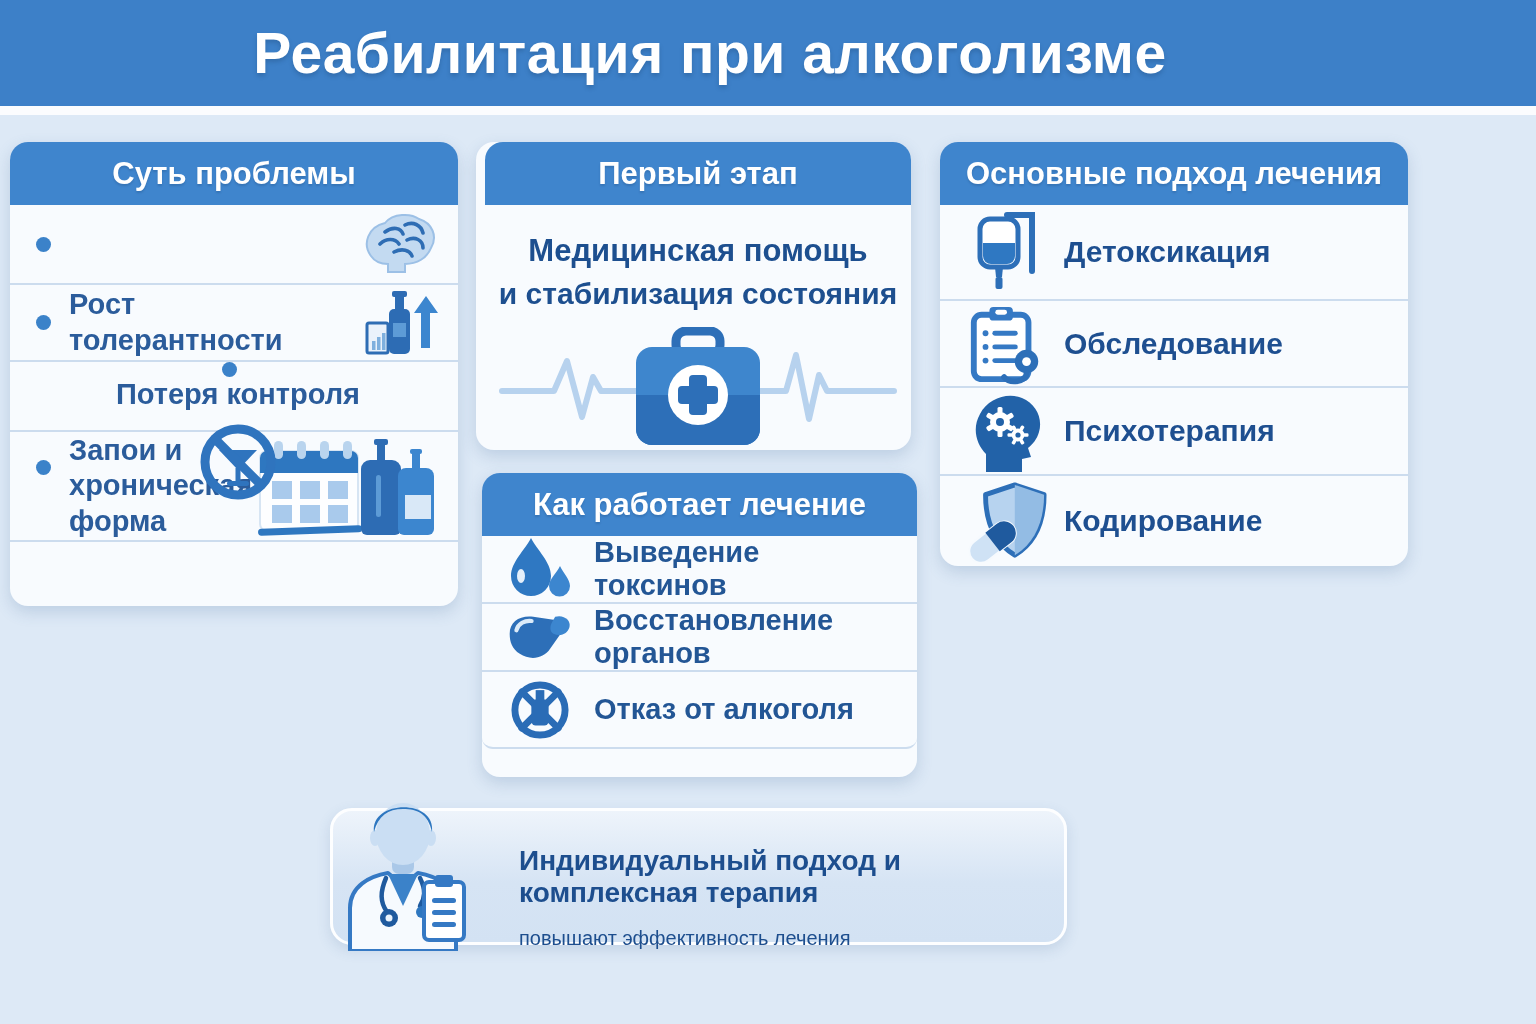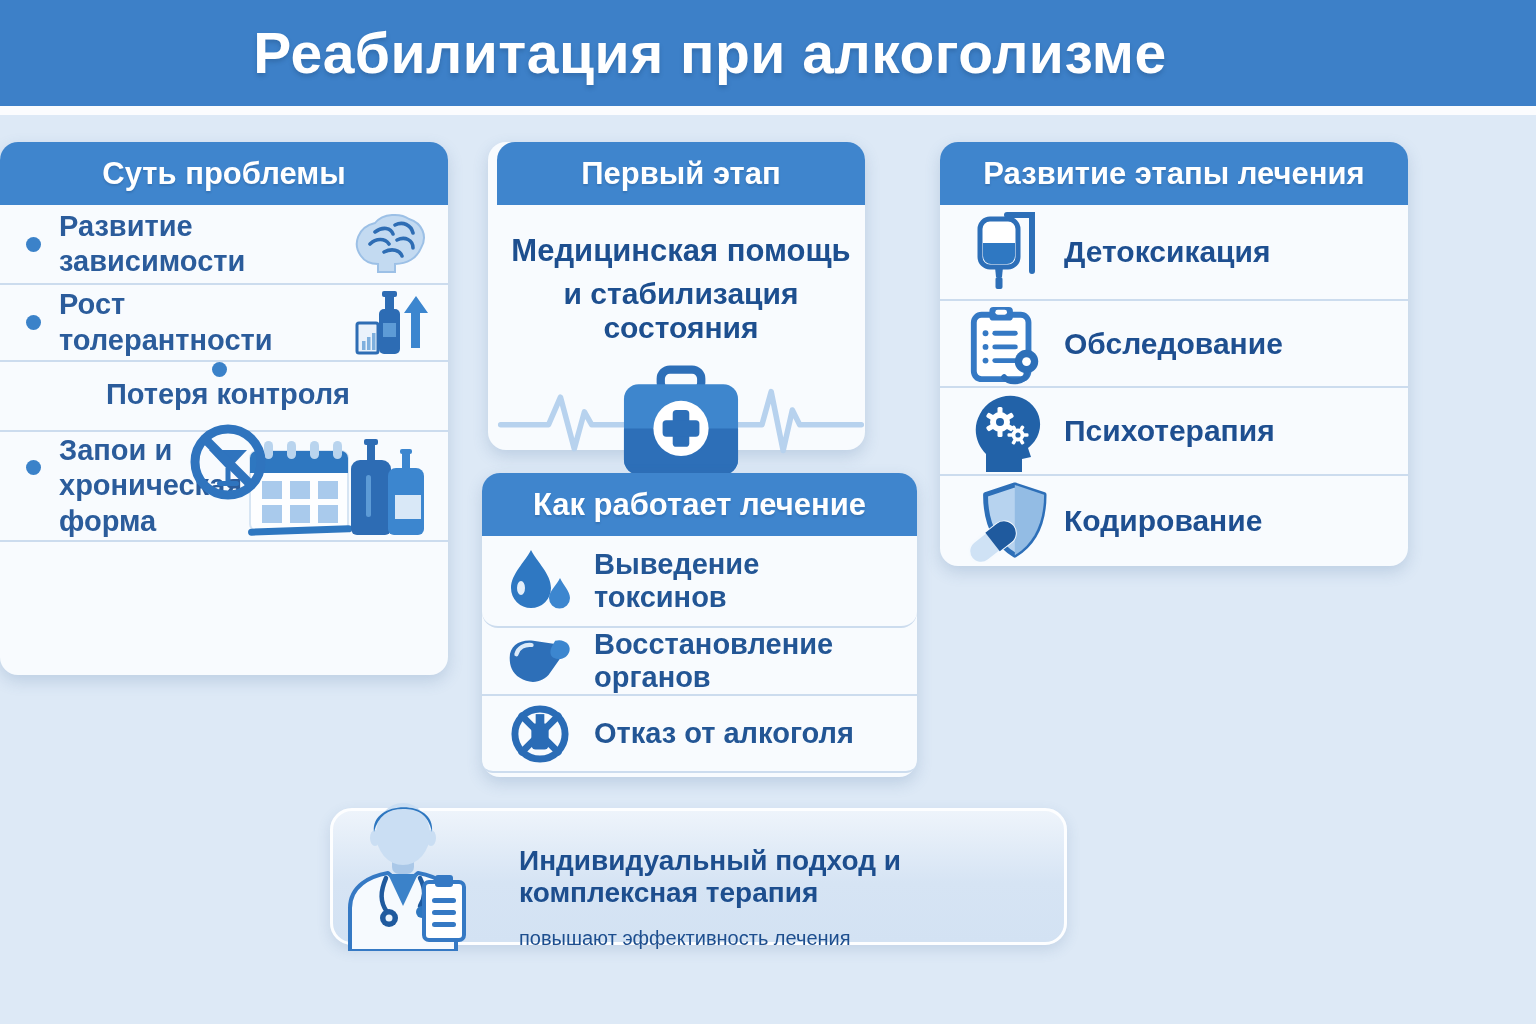--- a/index.html
+++ b/index.html
@@ -23,22 +23,22 @@
   .card {
     position:absolute; background:#f8fbfe; border-radius:18px;
     box-shadow:0 6px 16px rgba(60,100,150,.20);
   }
   .card-header {
     height:63px; background:#3f85cd; border-radius:18px 18px 0 0;
     display:flex; align-items:center; justify-content:center;
     color:#ffffff; font-size:31px; font-weight:bold;
     text-shadow:0 2px 2px rgba(25,60,105,.22);
   }
-  .card-problem  { left:0;  top:142px; width:448px; height:533px; }
-  .card-first    { left:488px; top:142px; width:377px; height:308px;padding-left:9px; }
+  .card-problem  { left:10px;  top:142px; width:448px; height:464px; }
+  .card-first    { left:476px; top:142px; width:435px; height:308px;padding-left:9px; }
   .card-how      { left:482px; top:473px; width:435px; height:304px; }
   .card-stages   { left:940px; top:142px; width:468px; height:424px; }
 
   .row {
     display:flex; align-items:center;
     padding:0 18px 0 26px;
     border-bottom:2px solid #ccdcee;
   }
   .row.no-sep { border-bottom:none; }
   .bullet { width:15px; height:15px; border-radius:50%; background:#3b82c9; margin-right:18px; flex-shrink:0; }
@@ -80,21 +80,20 @@
 
   <div class="header-band"></div>
   <div class="page-title">Реабилитация при алкоголизме</div>
   <div class="header-divider"></div>
 
   <div class="card card-problem">
     <div class="card-header">Суть проблемы</div>
 
     <div class="row" style="height:80px;">
       <span class="bullet"></span>
-      <span class="p-label">Развитие зависимости</span>
       <span class="spacer"></span>
       <span class="icon-box">
         <svg width="82" height="66" viewBox="0 0 82 66">
           <path d="M13 45 C4 33 10 16 27 12 C35 2 53 2 61 8 C74 12 80 25 73 37 C69 47 59 53 47 53 L47 61 L30 61 L30 53 C23 53 17 51 13 45 Z" fill="#c3daf1" stroke="#9cc0e6" stroke-width="2"></path>
           <path d="M27 21 C35 15 43 17 45 23 M22 33 C28 27 37 27 41 33 M47 14 C55 10 63 14 65 22 M49 29 C57 25 65 29 65 37 M36 41 C44 37 52 39 54 45" stroke="#2e6db4" stroke-width="3.6" fill="none" stroke-linecap="round"></path>
         </svg>
       </span>
     </div>
 
     <div class="row" style="height:77px;">
@@ -183,21 +182,21 @@
           <rect x="191" y="48" width="18" height="40" rx="4" fill="#2d6fb8"></rect>
           <rect x="180" y="59" width="40" height="18" rx="4" fill="#2d6fb8"></rect>
         </svg>
       </div>
     </div>
   </div>
 
   <div class="card card-how">
     <div class="card-header">Как работает лечение</div>
 
-    <div class="row" style="height:92px;border-radius:16px;">
+    <div class="row" style="height:68px;">
       <span class="icon-box" style="width:64px; justify-content:center;">
         <svg width="62" height="66" viewBox="0 0 62 66">
           <path d="M22 2 C28 14 42 26 42 40 A20 20 0 1 1 2 40 C2 26 16 14 22 2 Z" fill="#2f78c2"></path>
           <ellipse cx="12" cy="40" rx="4" ry="7" fill="#e4effa"></ellipse>
           <path d="M51 30 C54 37 61 43 61 50 A10.5 10.5 0 1 1 40 50 C40 43 48 37 51 30 Z" fill="#3c86cf"></path>
         </svg>
       </span>
       <span class="how-label">Выведение токсинов</span>
     </div>
 
@@ -220,21 +219,21 @@
           <rect x="27" y="25" width="20" height="30" rx="5" fill="#2a6cb6"></rect>
           <line x1="16" y1="16" x2="58" y2="58" stroke="#2a6cb6" stroke-width="8" stroke-linecap="round"></line>
           <line x1="58" y1="16" x2="16" y2="58" stroke="#2a6cb6" stroke-width="8" stroke-linecap="round"></line>
         </svg>
       </span>
       <span class="how-label">Отказ от алкоголя</span>
     </div>
   </div>
 
   <div class="card card-stages">
-    <div class="card-header">Развитие этапы лечения</div>
+    <div class="card-header">Основные подход лечения</div>
 
     <div class="row" style="height:96px;">
       <span class="st-iconbox">
         <svg width="66" height="86" viewBox="0 0 66 86">
           <path d="M33 6 H58 V62" stroke="#2d6fb8" stroke-width="6" fill="none" stroke-linecap="round"></path>
           <rect x="6" y="10" width="38" height="48" rx="10" fill="#ffffff" stroke="#2d6fb8" stroke-width="5"></rect>
           <path d="M9 34 h32 v13 a8 8 0 0 1 -8 8 h-16 a8 8 0 0 1 -8 -8 Z" fill="#2f78c2"></path>
           <path d="M21 58 h8 l-1 10 h-6 Z" fill="#2d6fb8"></path>
           <rect x="21.5" y="68" width="7" height="12" rx="2" fill="#2d6fb8"></rect>
         </svg>

